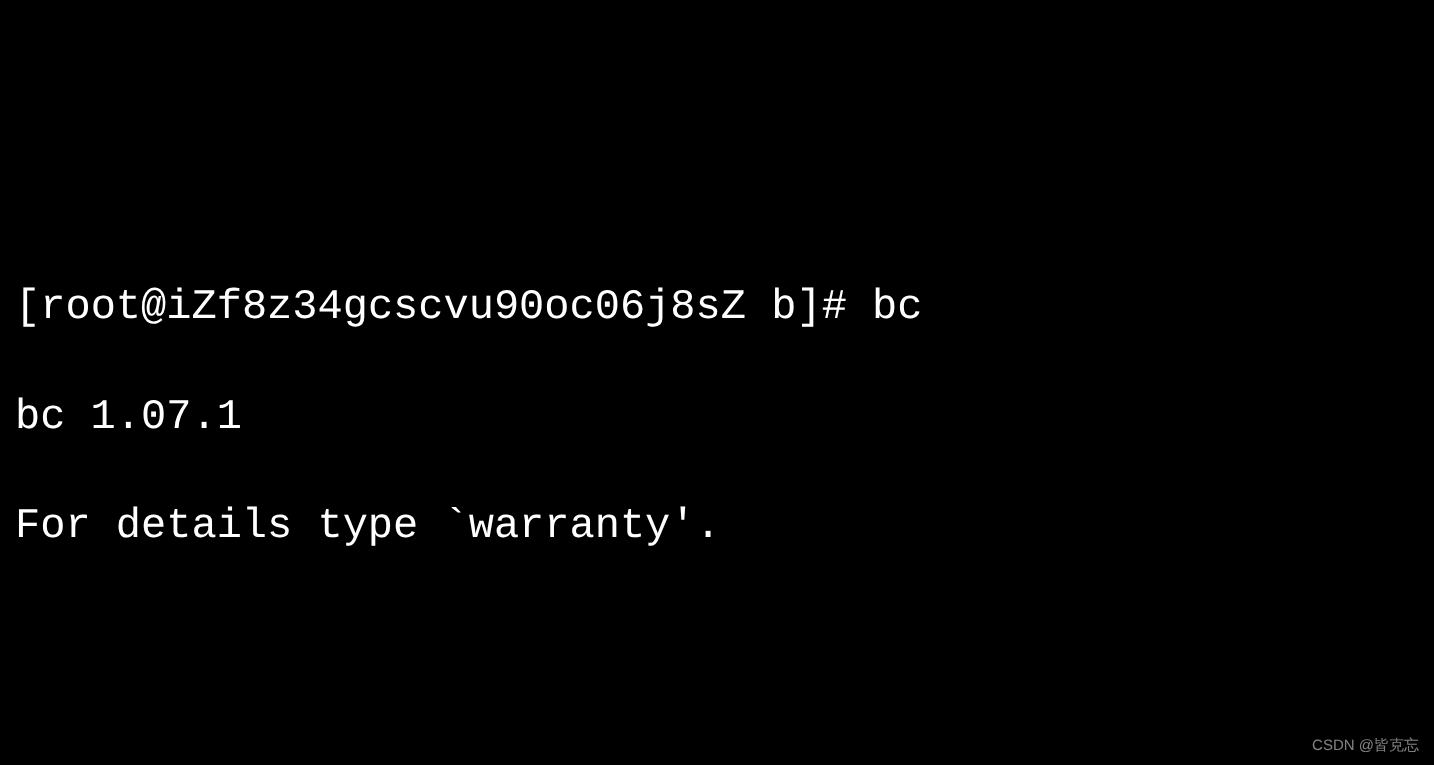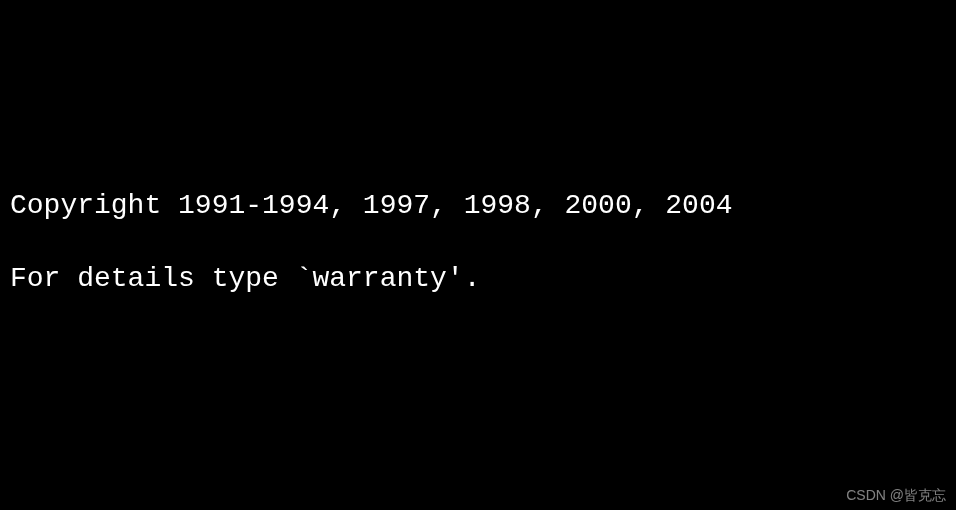--- a/index.html
+++ b/index.html
@@ -17,32 +17,33 @@
       white-space: pre;
     }
     .terminal {
       padding: 6px 10px;
     }
     .watermark {
       position: absolute;
       bottom: 6px;
       right: 10px;
       font-family: Arial, sans-serif;
-      font-size: 14px;
+      font-size: 10px;
       color: rgba(255,255,255,0.5);
       white-space: nowrap;
     }
   </style>
 </head>
 <body>
 
 
 
 <div class="terminal">
-<div>Copyright 1991-1994, 1997, 1998, 2000, 2004</div>
+<div><span>[</span><span>root</span><span>@</span><span>iZf8z34gcscvu90oc06j8sZ</span><span> </span><span>b</span><span>]</span><span>#</span> <span>bc</span></div>
+<div>bc 1.07.1</div>
 <div>For details type `warranty'.</div>
 
 
 
 
 
 
 
 </div>
 

